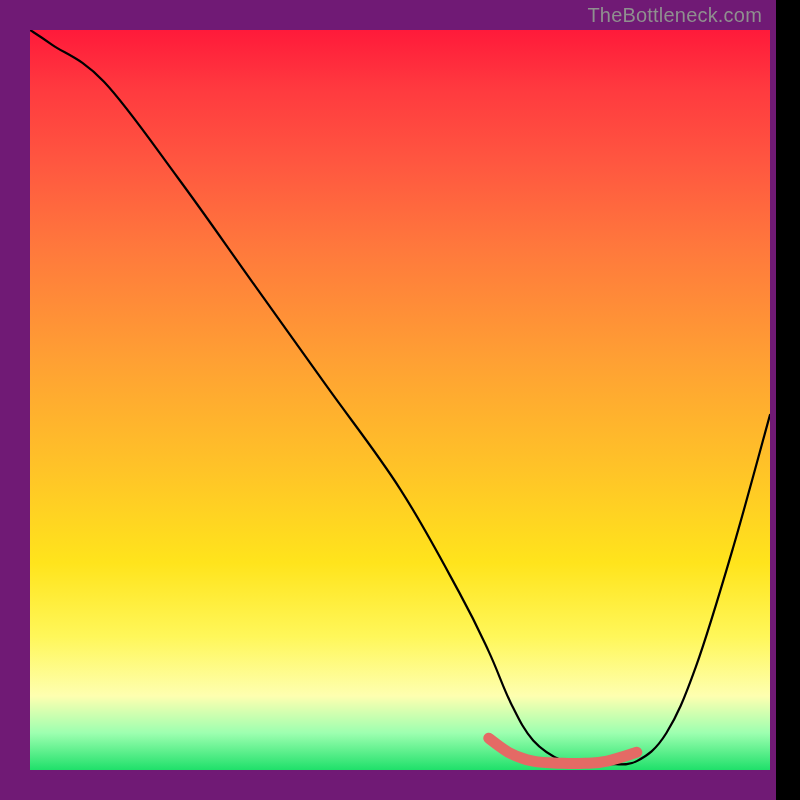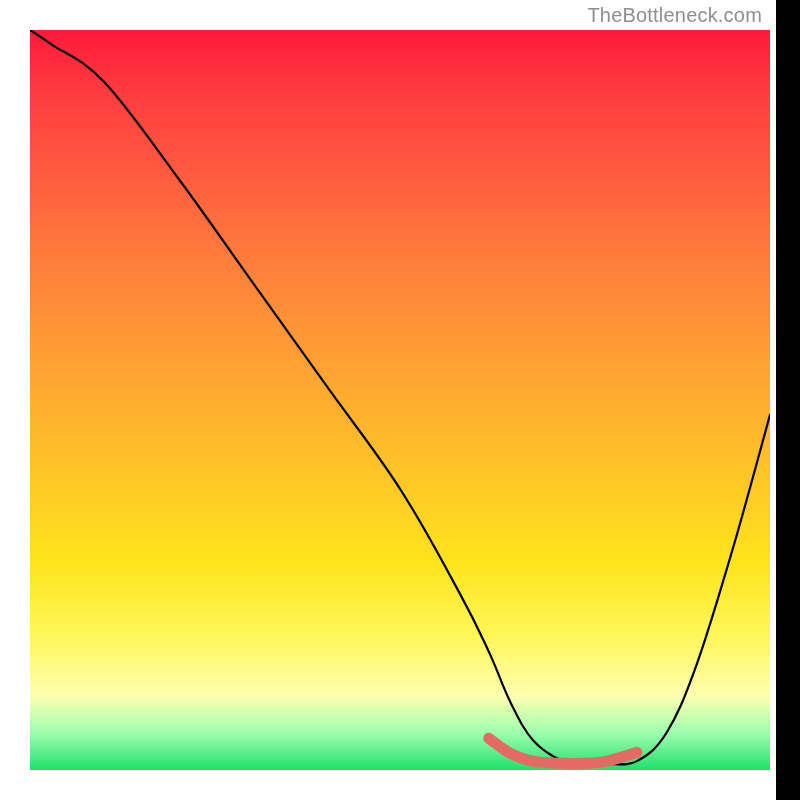--- a/index.html
+++ b/index.html
@@ -8,21 +8,21 @@
     width: 800px;
     height: 800px;
     background: #000;
     overflow: hidden;
     font-family: Arial, Helvetica, sans-serif;
   }
   .frame {
     position: relative;
     width: 776px;
     height: 800px;
-    background: #ffffff;
+    background: #701a75;
   }
   .watermark {
     position: absolute;
     top: 4px;
     right: 14px;
     color: #8f8f8f;
     font-size: 20px;
     font-weight: 400;
     letter-spacing: 0.2px;
     z-index: 10;

